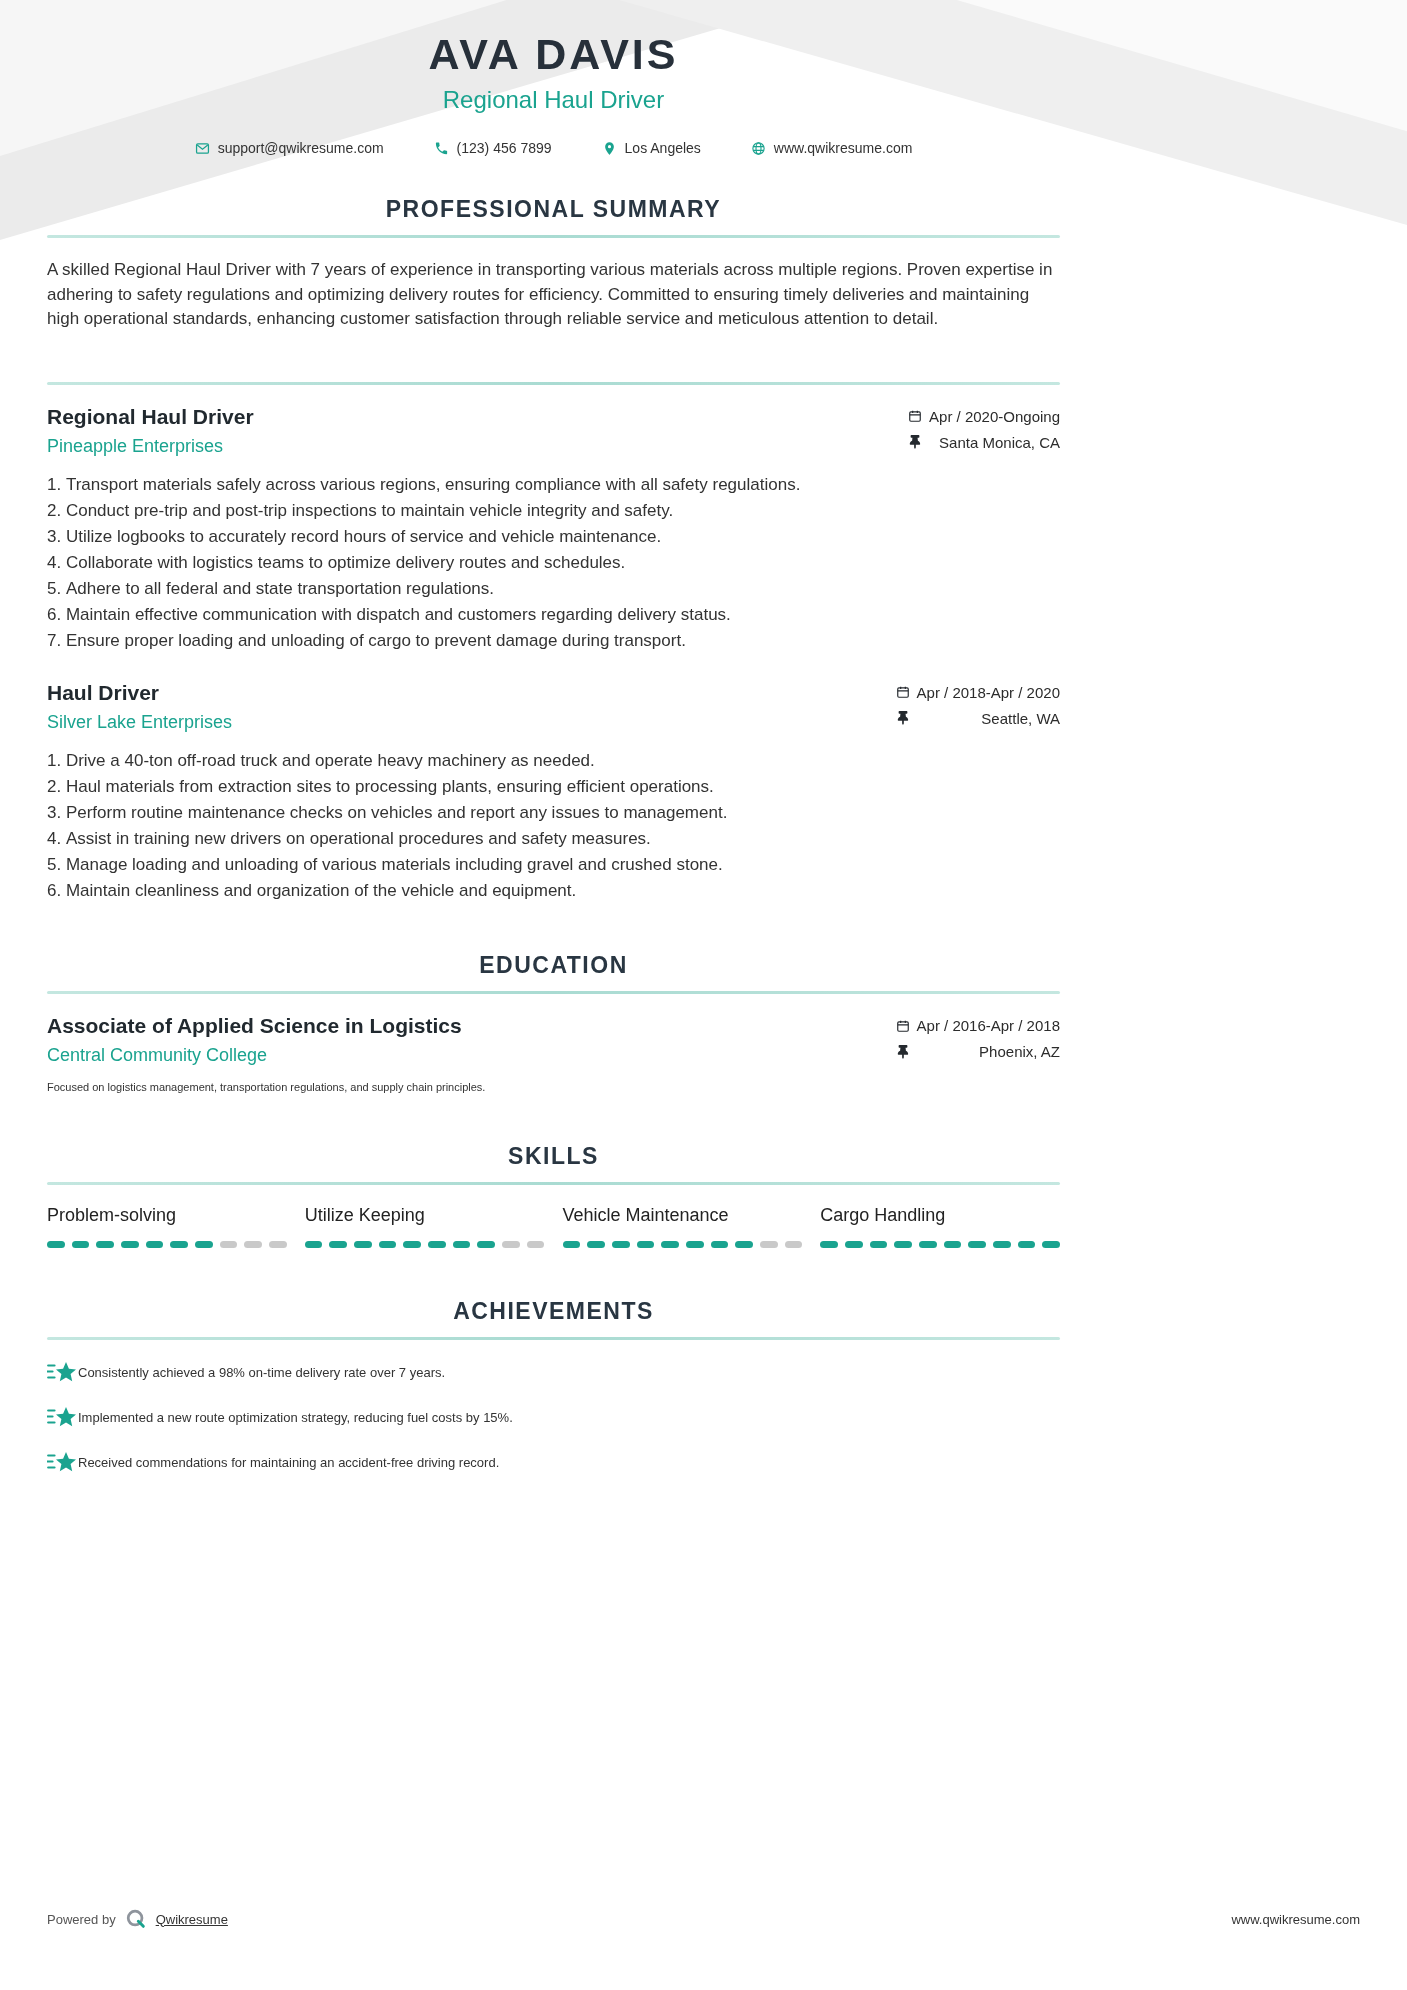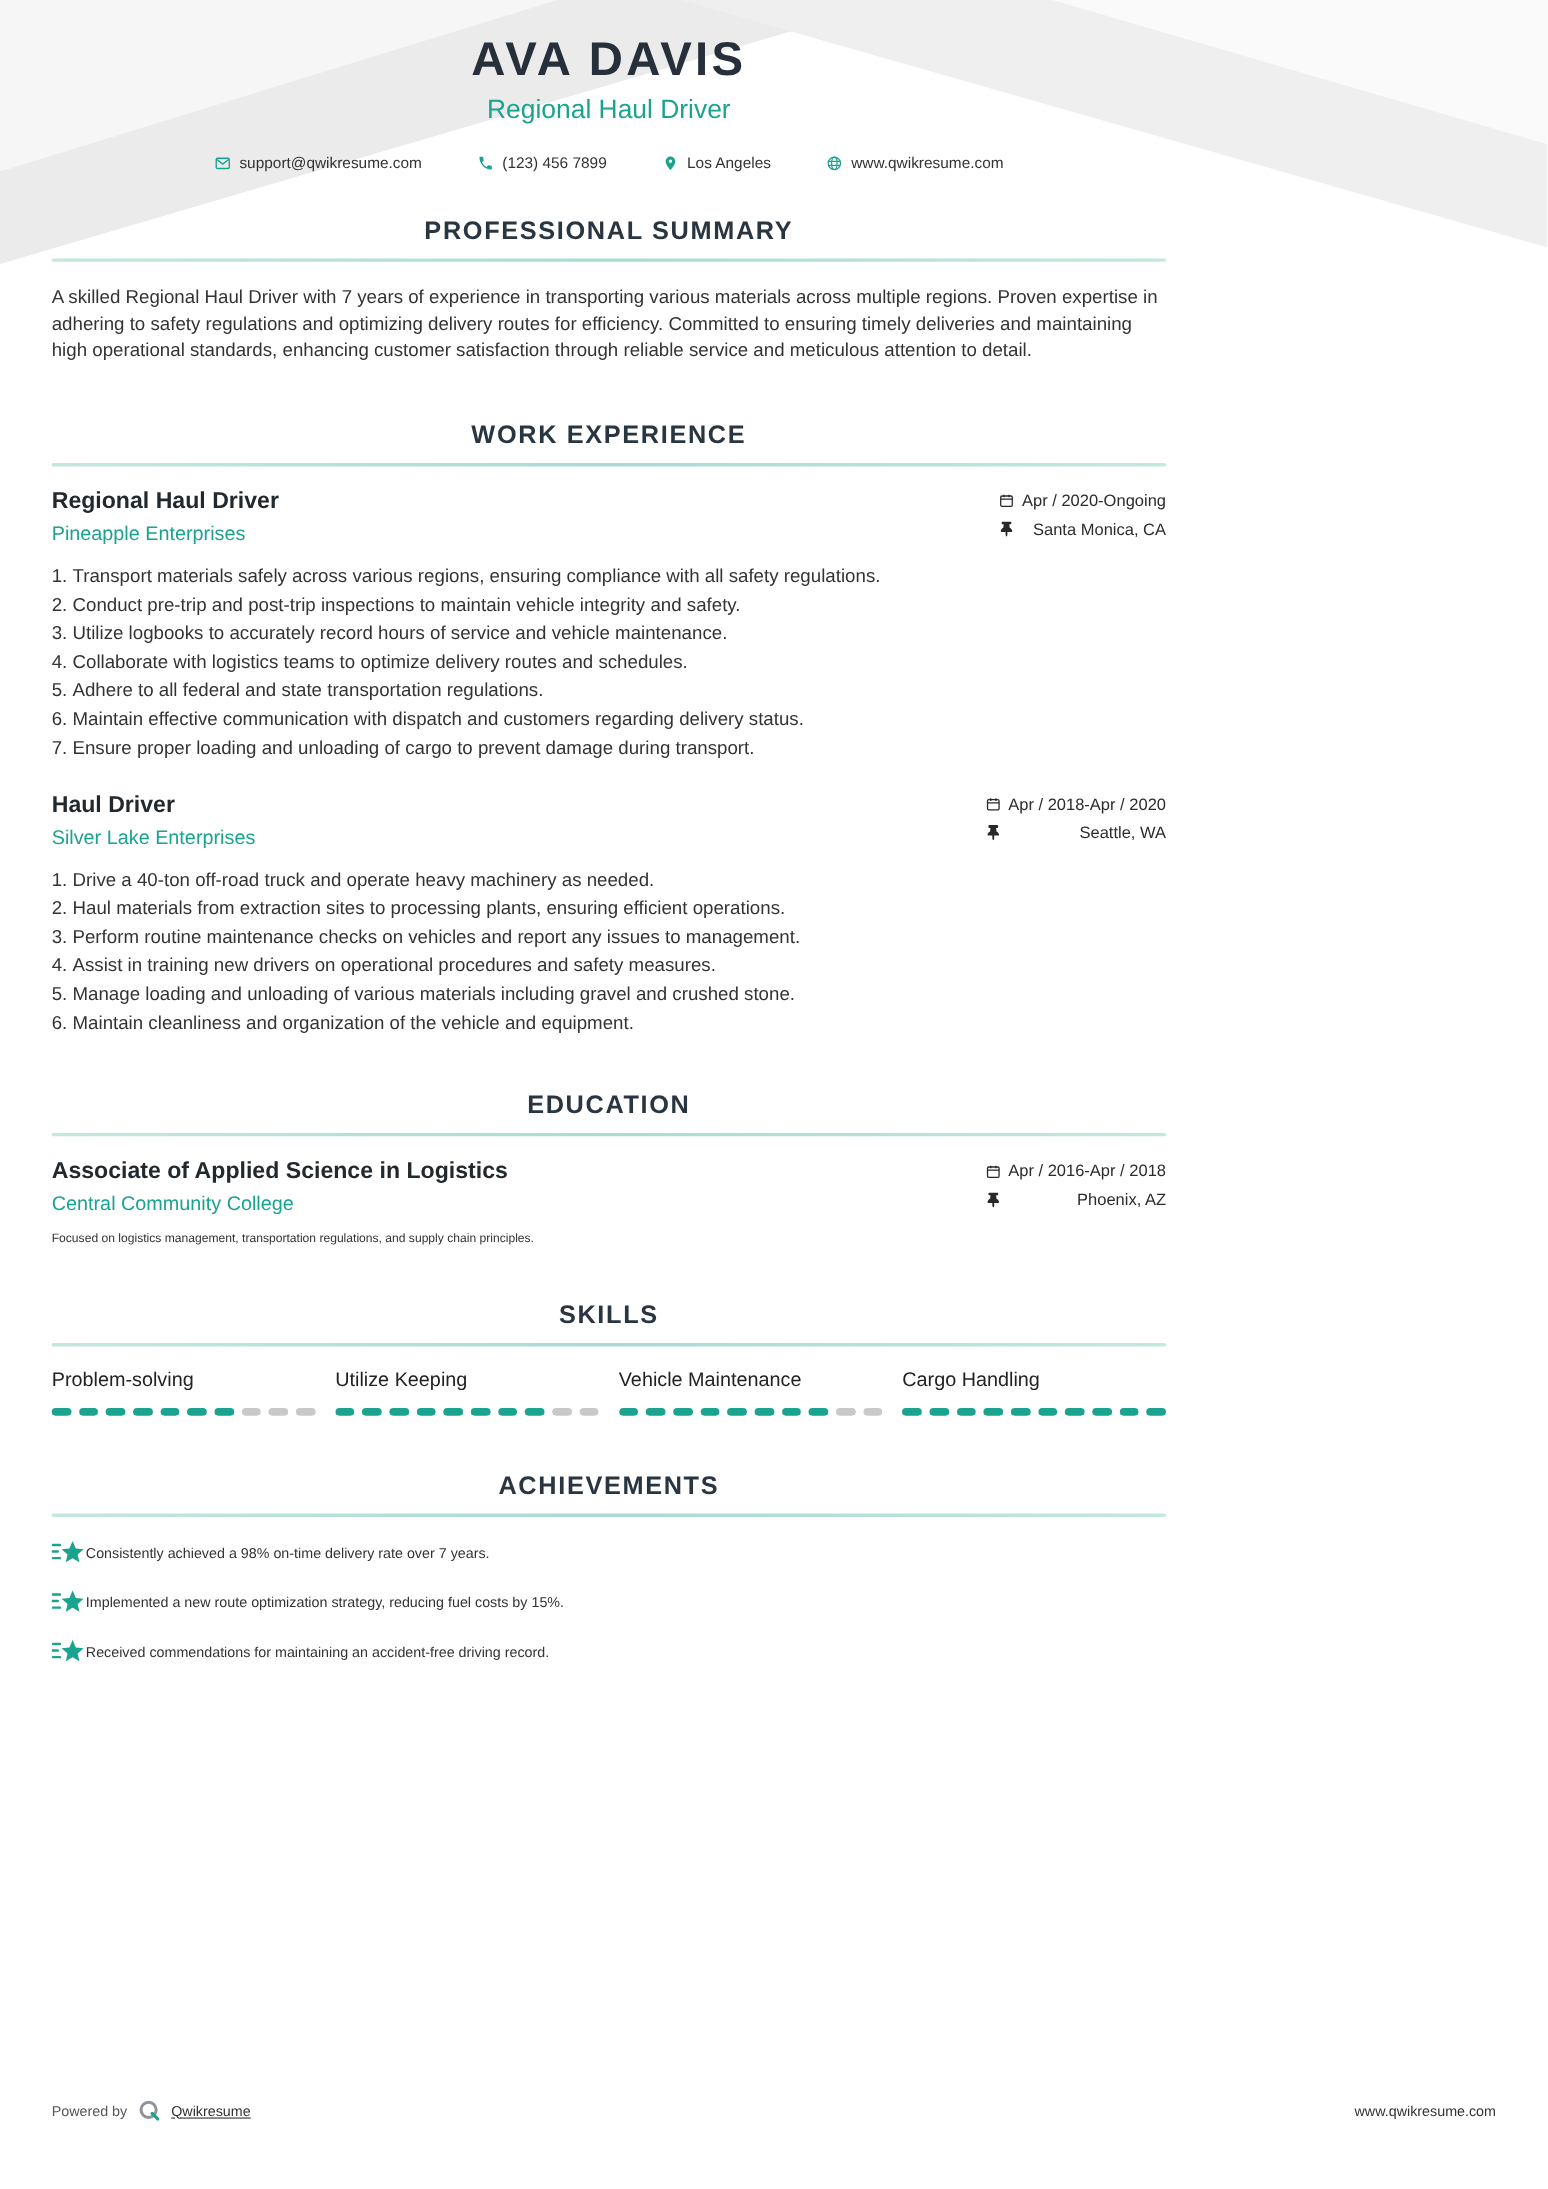--- a/index.html
+++ b/index.html
@@ -111,21 +111,20 @@
       </div>
     </header>
 
     <section class="section">
       <h2 class="section-heading">PROFESSIONAL SUMMARY</h2>
       <div class="divider"></div>
       <p class="summary-text">A skilled Regional Haul Driver with 7 years of experience in transporting various materials across multiple regions. Proven expertise in adhering to safety regulations and optimizing delivery routes for efficiency. Committed to ensuring timely deliveries and maintaining high operational standards, enhancing customer satisfaction through reliable service and meticulous attention to detail.</p>
     </section>
 
     <section class="section">
-      <h2 class="section-heading">WORK EXPERIENCE</h2>
       <div class="divider"></div>
 
       <article class="job">
         <div class="job-header">
           <div>
             <h3 class="job-title">Regional Haul Driver</h3>
             <div class="company">Pineapple Enterprises</div>
           </div>
           <div class="job-meta">
             <div class="meta-line">

